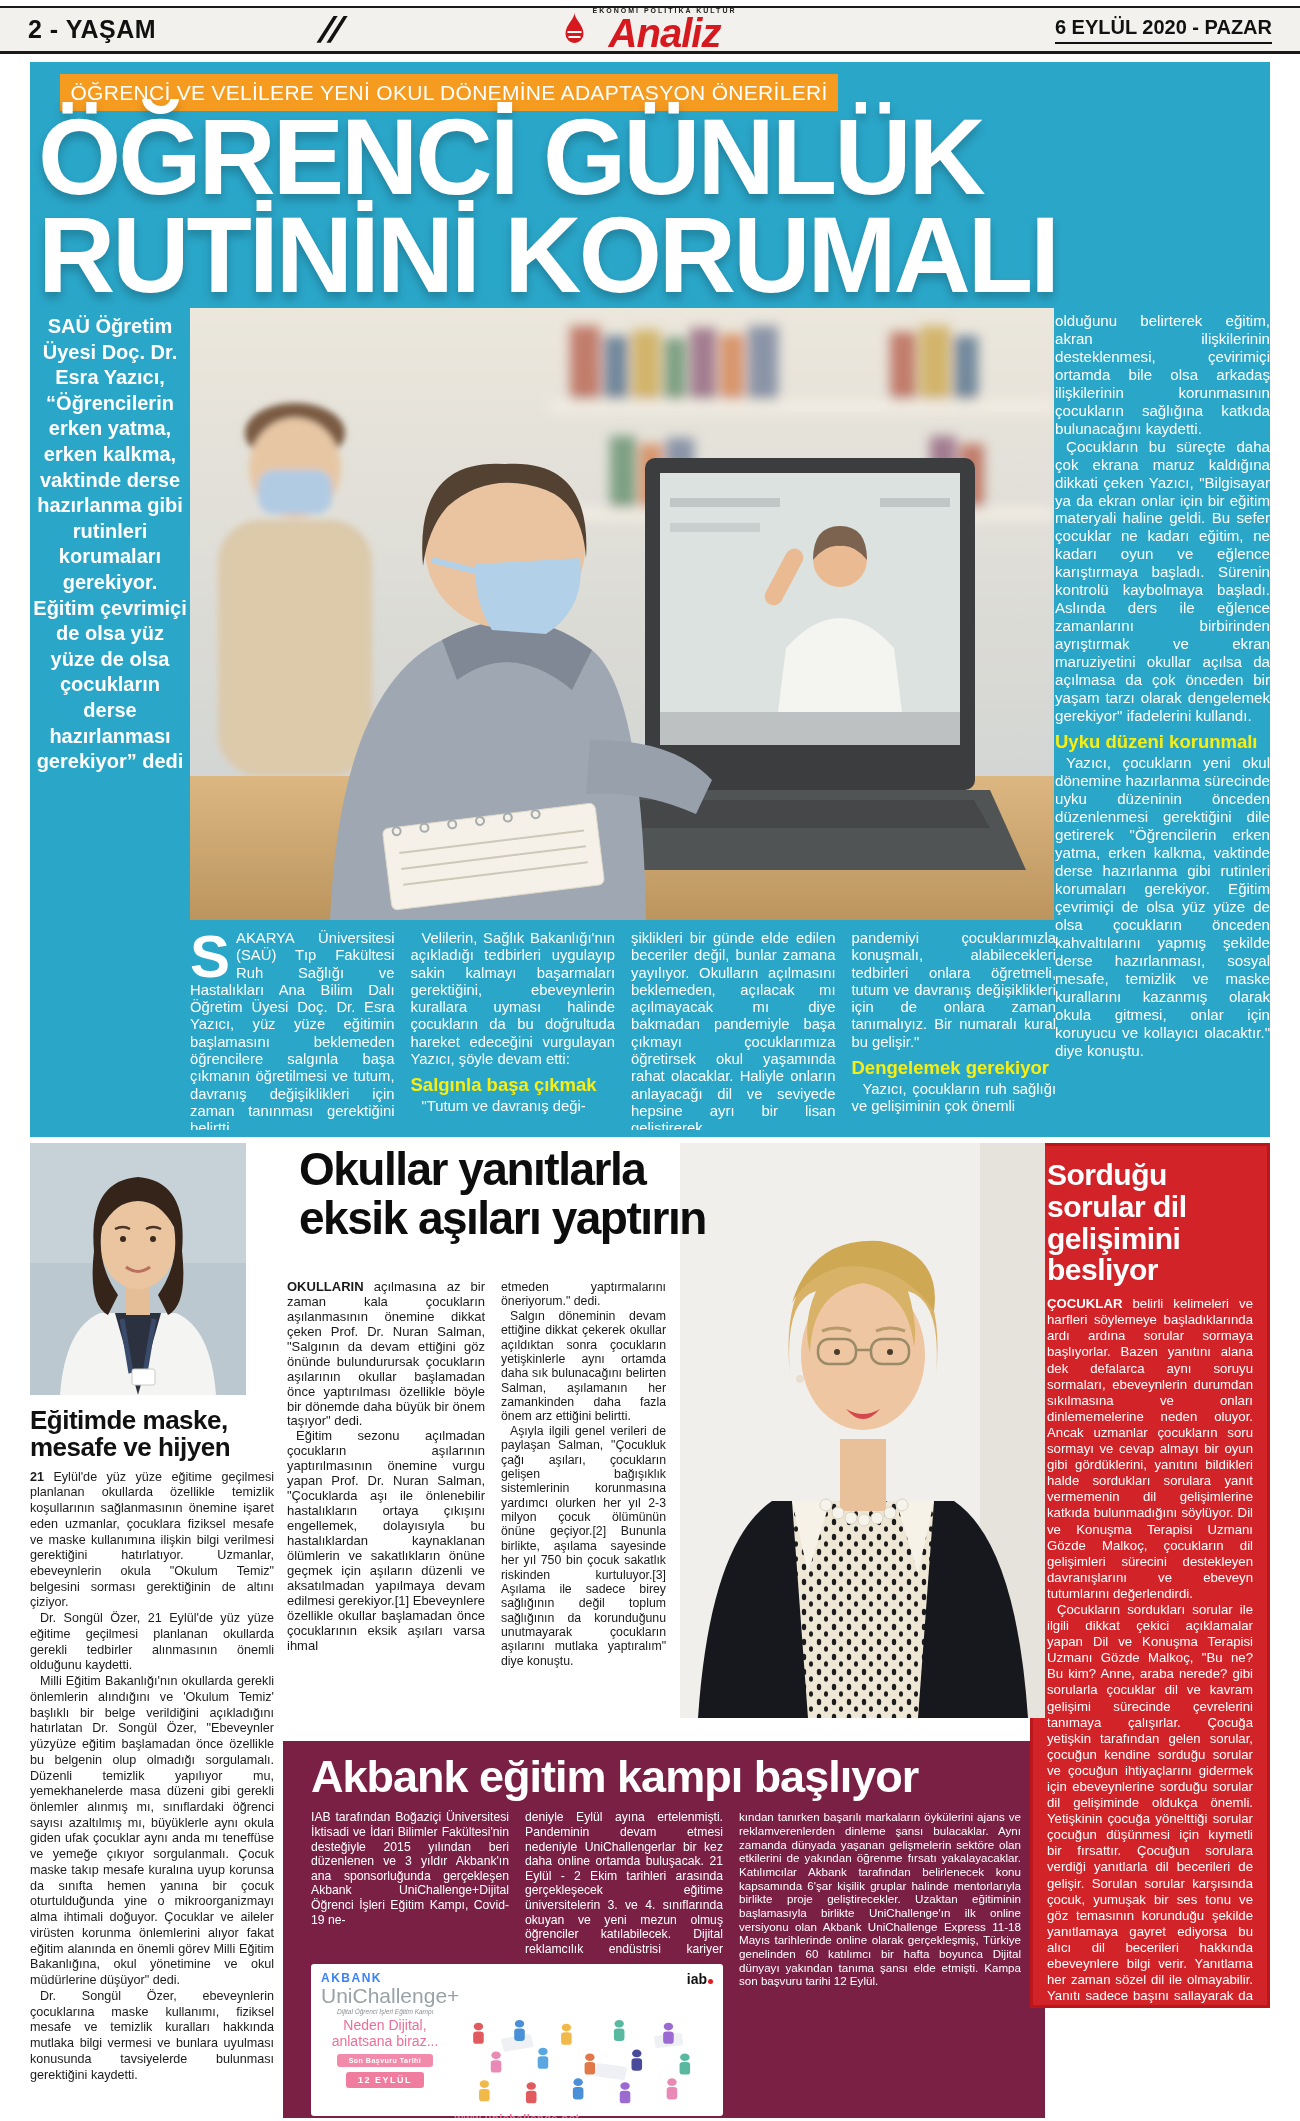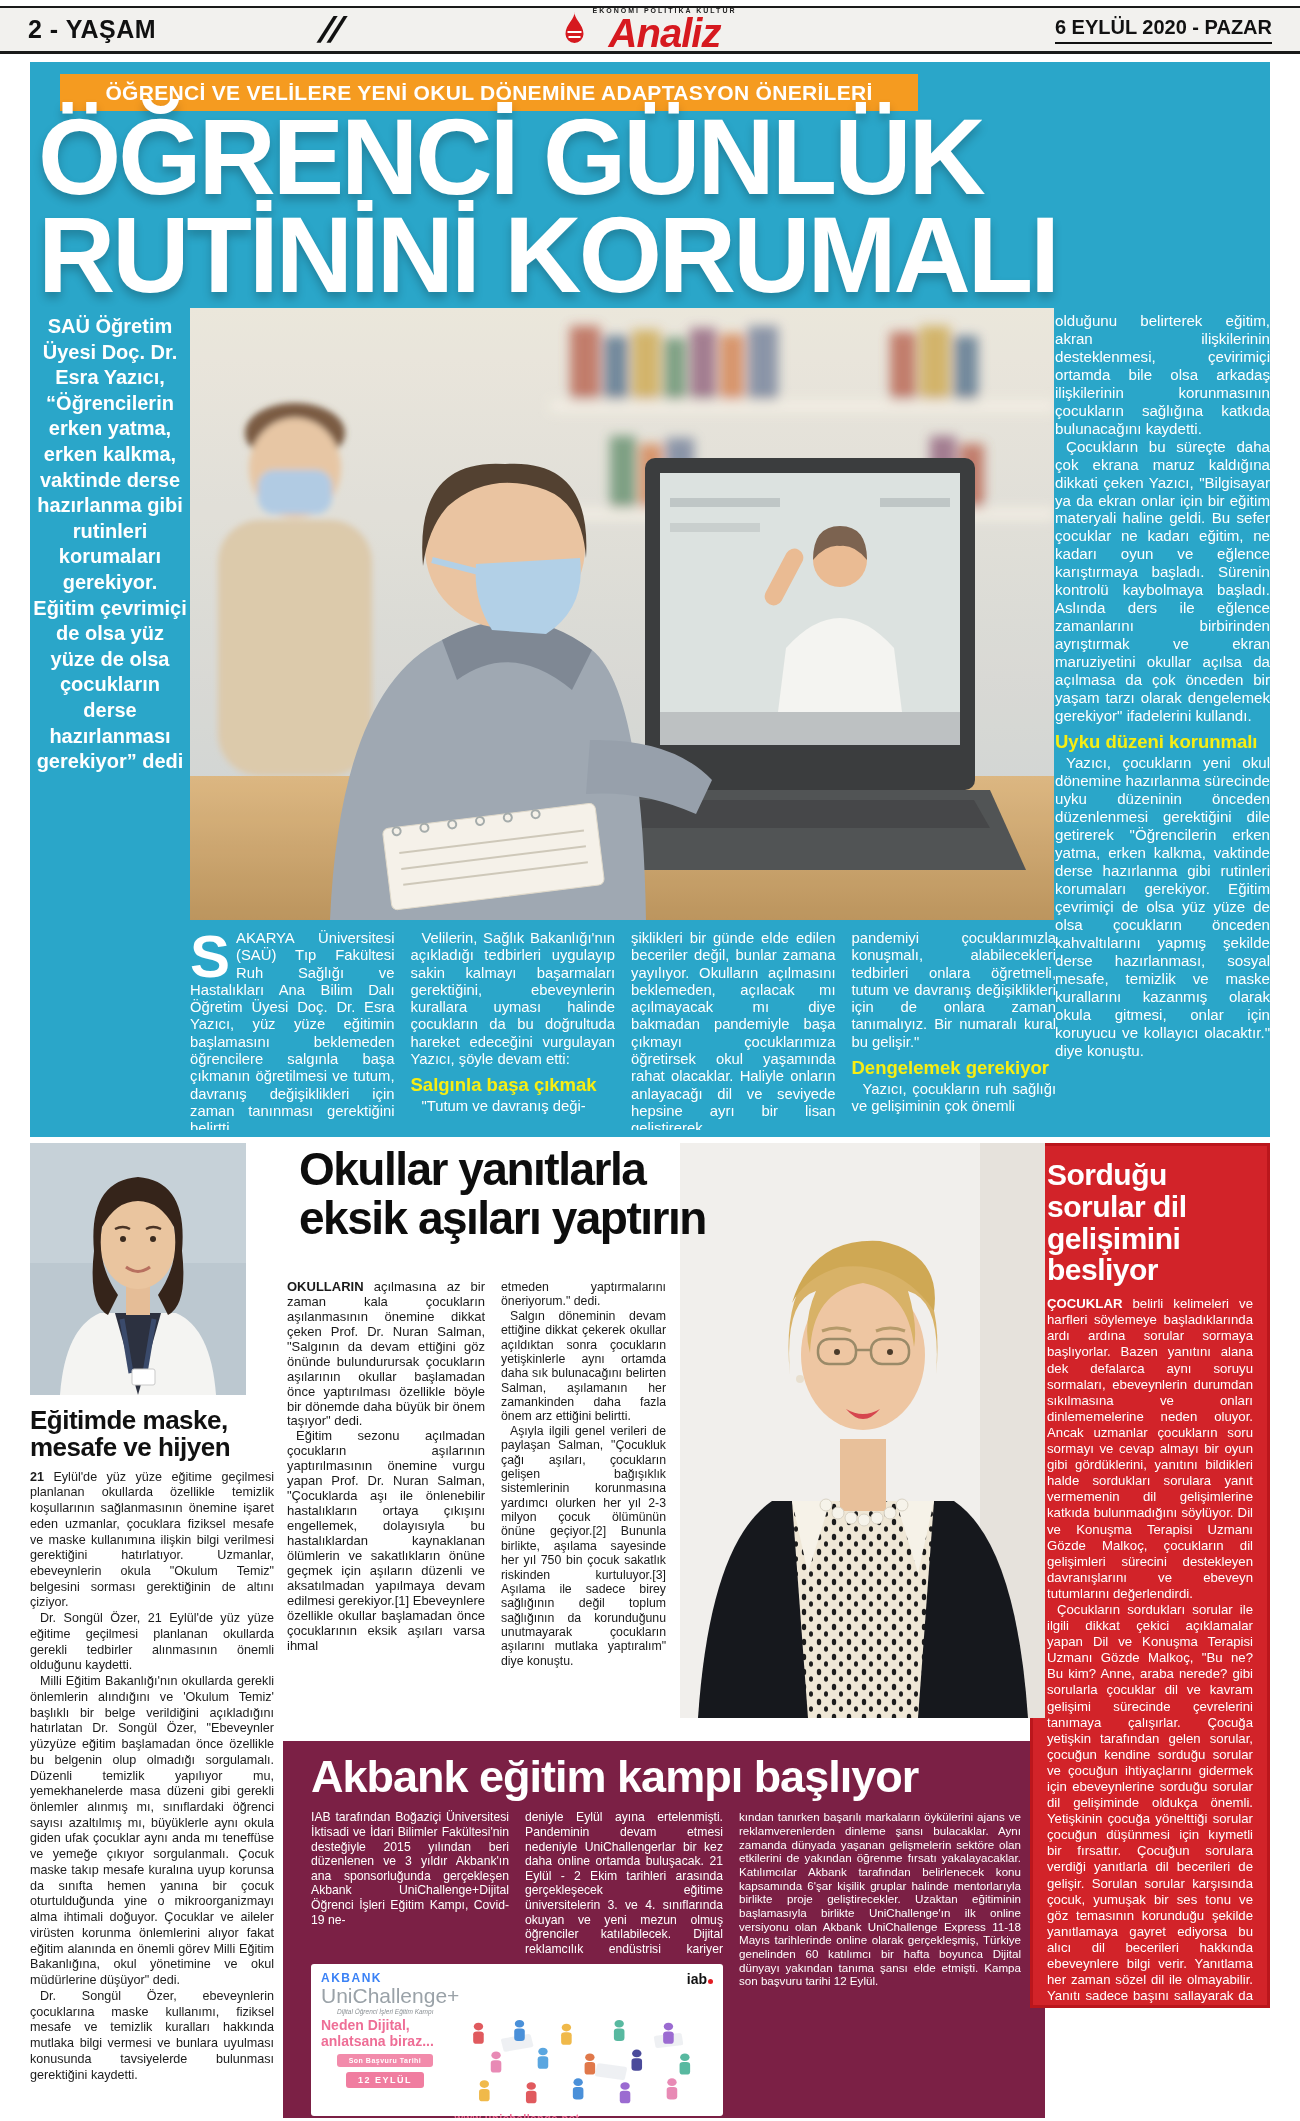--- a/index.html
+++ b/index.html
@@ -14,22 +14,22 @@
   .page-label { font-size:25px; font-weight:bold; letter-spacing:.5px; }
   .slashes { font-size:36px; font-weight:bold; font-style:italic; margin-left:165px; transform:skewX(-14deg); }
   .masthead-wrap { position:absolute; left:50%; transform:translateX(-50%); display:flex; align-items:center; gap:7px; }
   .masthead-text { display:flex; flex-direction:column; align-items:center; line-height:1; }
   .masthead-kicker { font-size:7px; letter-spacing:2px; font-weight:bold; color:#222; }
   .masthead { font-size:40px; font-weight:bold; font-style:italic; color:#d6191f; letter-spacing:-1px; line-height:.95; }
   .edition-date { margin-left:auto; font-size:20px; font-weight:bold; border-bottom:2px solid #111; padding-bottom:3px; }
 
   
   .main-art { position:absolute; left:30px; top:62px; width:1240px; height:1075px; background:#2aa6c9; overflow:hidden; }
-  .kicker { position:absolute; left:30px; top:12px; width:858px; height:37px; background:#f59b20; color:#fff;
-            font-size:21px; font-weight:bold; display:flex; align-items:center; justify-content:center; letter-spacing:.3px; }
+  .kicker { position:absolute; left:30px; top:12px; width:778px; height:37px; background:#f59b20; color:#fff;
+            font-size:21px; font-weight:normal; display:flex; align-items:center; justify-content:center; letter-spacing:.3px; }
   .headline { position:absolute; left:8px; top:46px; color:#fff; font-weight:bold; line-height:.92; letter-spacing:-3px;
               text-shadow:0 6px 10px rgba(0,0,0,.22); white-space:nowrap; }
   .headline span { display:block; font-size:107px; }
   .standfirst { position:absolute; left:2px; top:252px; width:156px; color:#fff; font-weight:bold;
                 font-size:20px; line-height:1.28; text-align:center; }
   .main-photo { position:absolute; left:160px; top:246px; width:864px; height:612px; background:#d8d8d2; overflow:hidden; }
   .main-photo svg { display:block; width:100%; height:100%; }
   .right-col { position:absolute; left:1025px; top:250px; width:215px; height:818px; color:#fff;
                font-size:15.1px; line-height:1.19; text-align:justify; overflow:hidden; }
   .right-col p.ind { text-indent:11px; }
@@ -72,21 +72,21 @@
   .ak-col3 { grid-column:3; grid-row:1 / 3; font-size:11.6px; line-height:1.18; }
   .ak-card { grid-column:1 / 3; grid-row:2; background:#fff; border-radius:3px; color:#333; padding:7px 10px 5px; }
   .card-top { display:flex; justify-content:space-between; align-items:flex-start; }
   .card-brand { color:#3b82f6; font-weight:bold; font-size:12px; letter-spacing:1.5px; }
   .card-iab { font-weight:bold; font-size:14px; color:#111; }
   .card-iab i { display:inline-block; width:5px; height:5px; background:#e11b22; border-radius:50%; margin-left:1px; }
   .card-product { color:#9aa2a8; font-size:21px; margin-top:-3px; }
   .card-tagline { color:#8a9094; font-size:6.5px; font-style:italic; margin:0 0 2px 16px; }
   .card-main { display:flex; gap:6px; }
   .card-left { width:128px; flex:none; }
-  .card-headline { color:#ee6e96; font-weight:bold; font-size:14px; line-height:1.15; }
+  .card-headline { color:#ee6e96; font-weight:normal; font-size:14px; line-height:1.15; text-align:center; }
   .badge { display:block; width:max-content; margin:5px auto 0; background:#f28bab; color:#fff; border-radius:3px;
            font-size:7px; font-weight:bold; padding:3px 12px; letter-spacing:.5px; }
   .badge-date { font-size:9px; letter-spacing:1.5px; background:#f07da0; }
   .card-illu { flex:1; height:92px; }
   .card-illu svg { display:block; width:100%; height:100%; }
   .card-url { text-align:center; color:#ee6e96; font-weight:bold; font-size:11px; margin-top:3px; letter-spacing:.5px; }
 
   .red-art { position:absolute; left:1000px; top:0; width:240px; height:865px; background:#d22329;
              border:3px solid #ba161c; padding:13px 14px; color:#fff; overflow:hidden; }
   .red-title { font-size:30px; font-weight:bold; line-height:1.06; letter-spacing:-.5px; margin-bottom:10px; }

